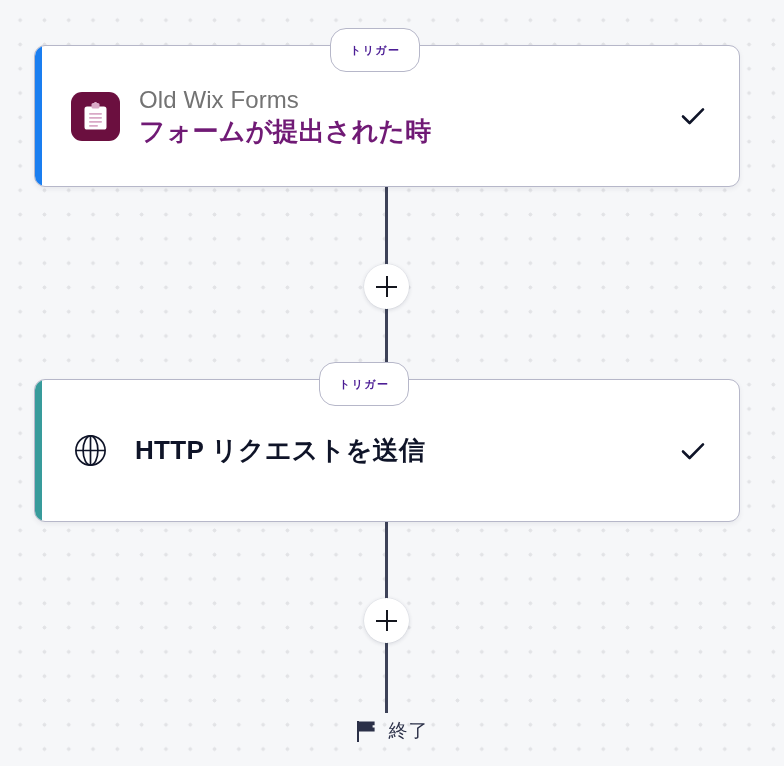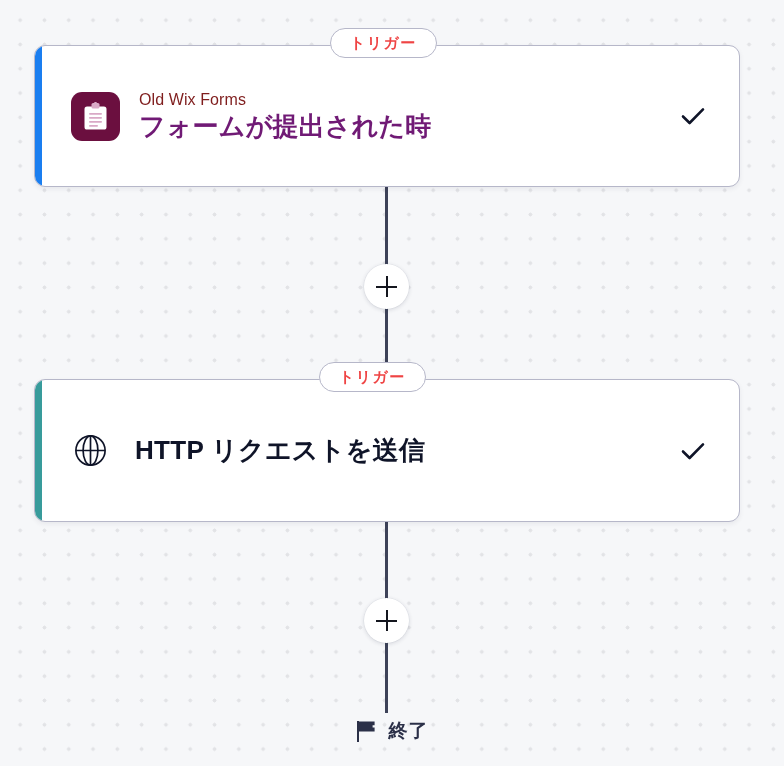--- a/index.html
+++ b/index.html
@@ -130,23 +130,23 @@
   }
 
   .card-text {
     flex: 1 1 auto;
     min-width: 0;
     display: flex;
     flex-direction: column;
     justify-content: center;
   }
   .card-subtitle {
-    font-size: 16px;
+    font-size: 24px;
     line-height: 1.22;
-    color: #7f1d1d;
+    color: #737373;
     letter-spacing: 0.1px;
     white-space: nowrap;
   }
   .card-title {
     font-size: 26px;
     line-height: 1.24;
     font-weight: bold;
     color: #701a75;
     letter-spacing: 0.2px;
     white-space: nowrap;
@@ -165,31 +165,31 @@
     width: 32px;
     height: 32px;
     display: flex;
     align-items: center;
     justify-content: center;
   }
 
   
   .badge {
     position: absolute;
-    height: 30px;
+    height: 44px;
     padding: 0 19px;
     background: #ffffff;
     border: 1px solid #b6b7c9;
     border-radius: 16px;
     display: flex;
     align-items: center;
     justify-content: center;
-    font-size: 15px;
+    font-size: 11px;
     font-weight: bold;
-    color: #ef4444;
+    color: #4c1d95;
     letter-spacing: 1.4px;
     white-space: nowrap;
     z-index: 8;
     box-sizing: border-box;
   }
   #badge-trigger { top: 28px; left: 330px; }
   #badge-action  { top: 362px; left: 319px; }
 
   
   #end-marker {
@@ -205,21 +205,21 @@
   }
   .flag-icon {
     width: 22px;
     height: 24px;
     display: flex;
     align-items: center;
     justify-content: center;
   }
   #end-label {
     font-size: 19px;
-    font-weight: bold;
+    font-weight: normal;
     color: #2b3048;
     letter-spacing: 1px;
   }
 </style>
 </head>
 <body>
 
 <div id="canvas">
 
   <div class="connector" id="connector-1"></div>

